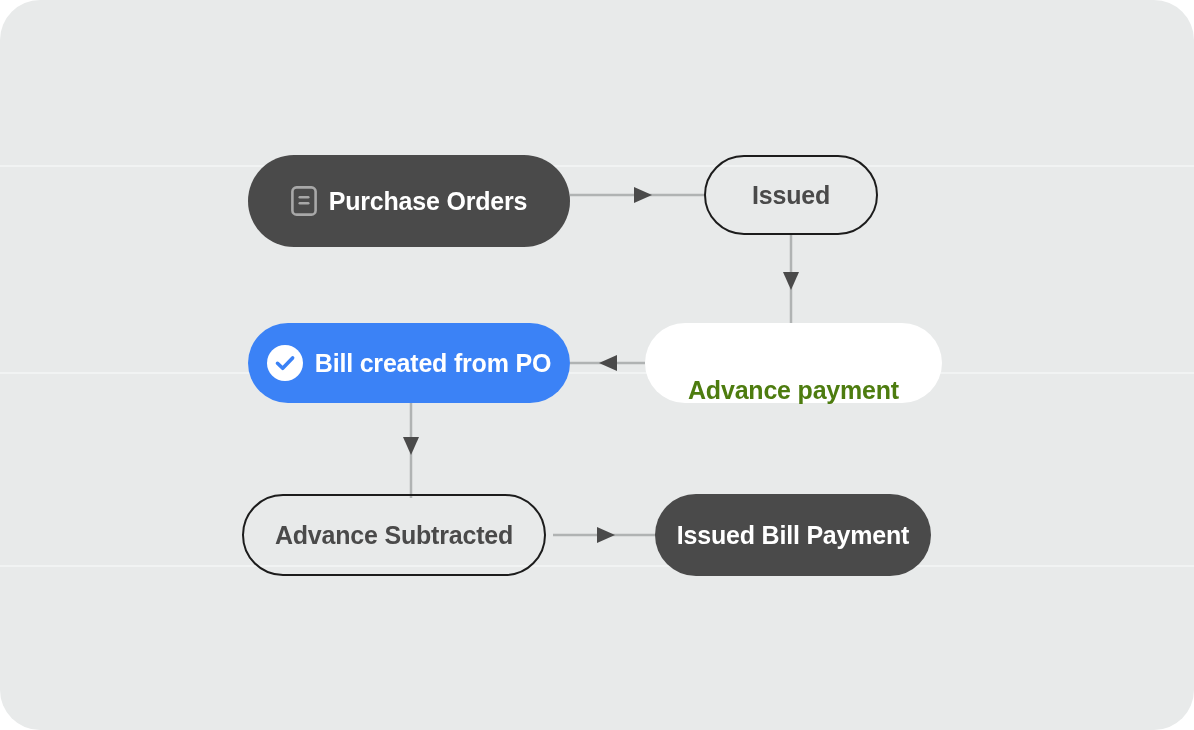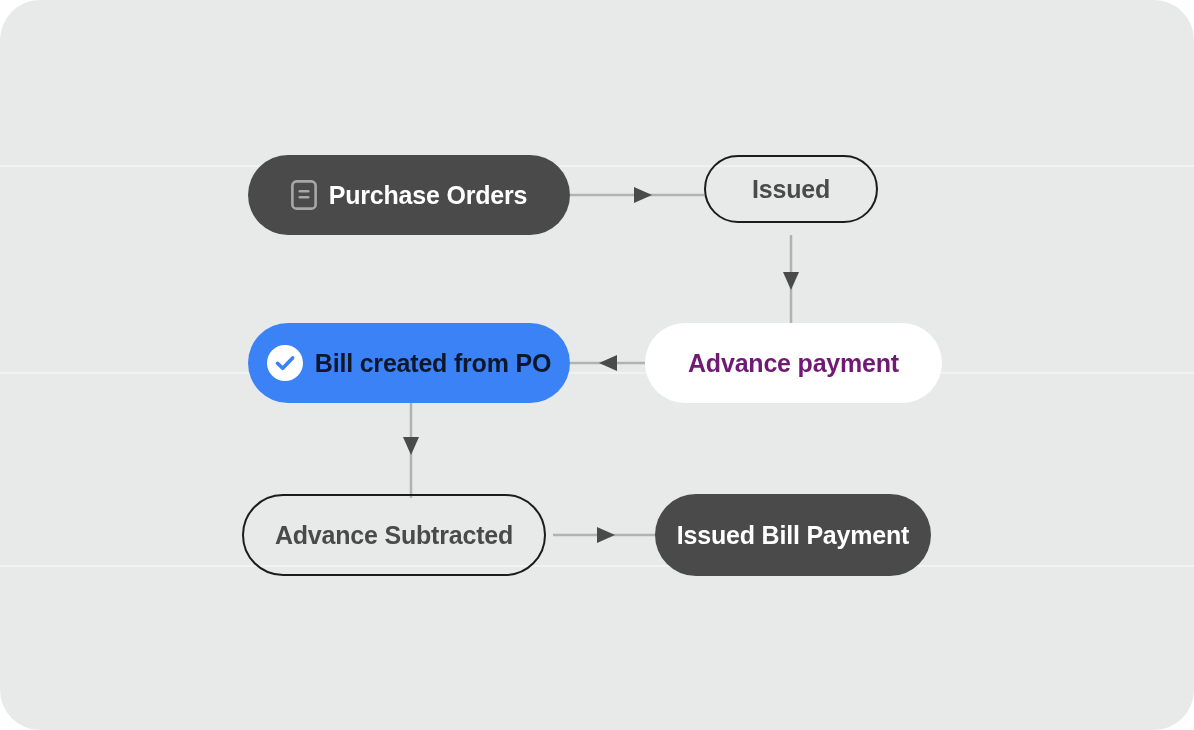--- a/index.html
+++ b/index.html
@@ -60,40 +60,41 @@
     background: #4a4a4a;
     color: #ffffff;
   }
   .node--outline {
     background: transparent;
     color: #4a4a4a;
     border: 2.5px solid #1c1c1c;
   }
   .node--white {
     background: #ffffff;
-    color: #701a75;
+    color: #4d7c0f;
+    align-items: flex-end;
   }
   .node--blue {
     background: #3b82f6;
-    color: #0f172a;
+    color: #ffffff;
   }
 
   
   .node-icon {
     display: inline-flex;
     align-items: center;
     justify-content: center;
     flex: none;
   }
   .icon-doc { width: 26px; height: 30px; margin-right: 12px; }
   .icon-check { width: 36px; height: 36px; margin-right: 12px; }
 
   
-  #node-purchase-orders { left: 248px; top: 155px;  width: 322px; height: 80px; }
-  #node-issued          { left: 704px; top: 155px;  width: 174px; height: 68px; }
+  #node-purchase-orders { left: 248px; top: 155px;  width: 322px; height: 92px; }
+  #node-issued          { left: 704px; top: 155px;  width: 174px; height: 80px; }
   #node-bill-created    { left: 248px; top: 323px;  width: 322px; height: 80px; }
   #node-advance-payment { left: 645px; top: 323px;  width: 297px; height: 80px; }
   #node-advance-sub     { left: 242px; top: 494px;  width: 304px; height: 82px; }
   #node-final-bill      { left: 655px; top: 494px;  width: 276px; height: 82px; }
 </style>
 </head>
 <body>
 
 <div id="canvas">
 

